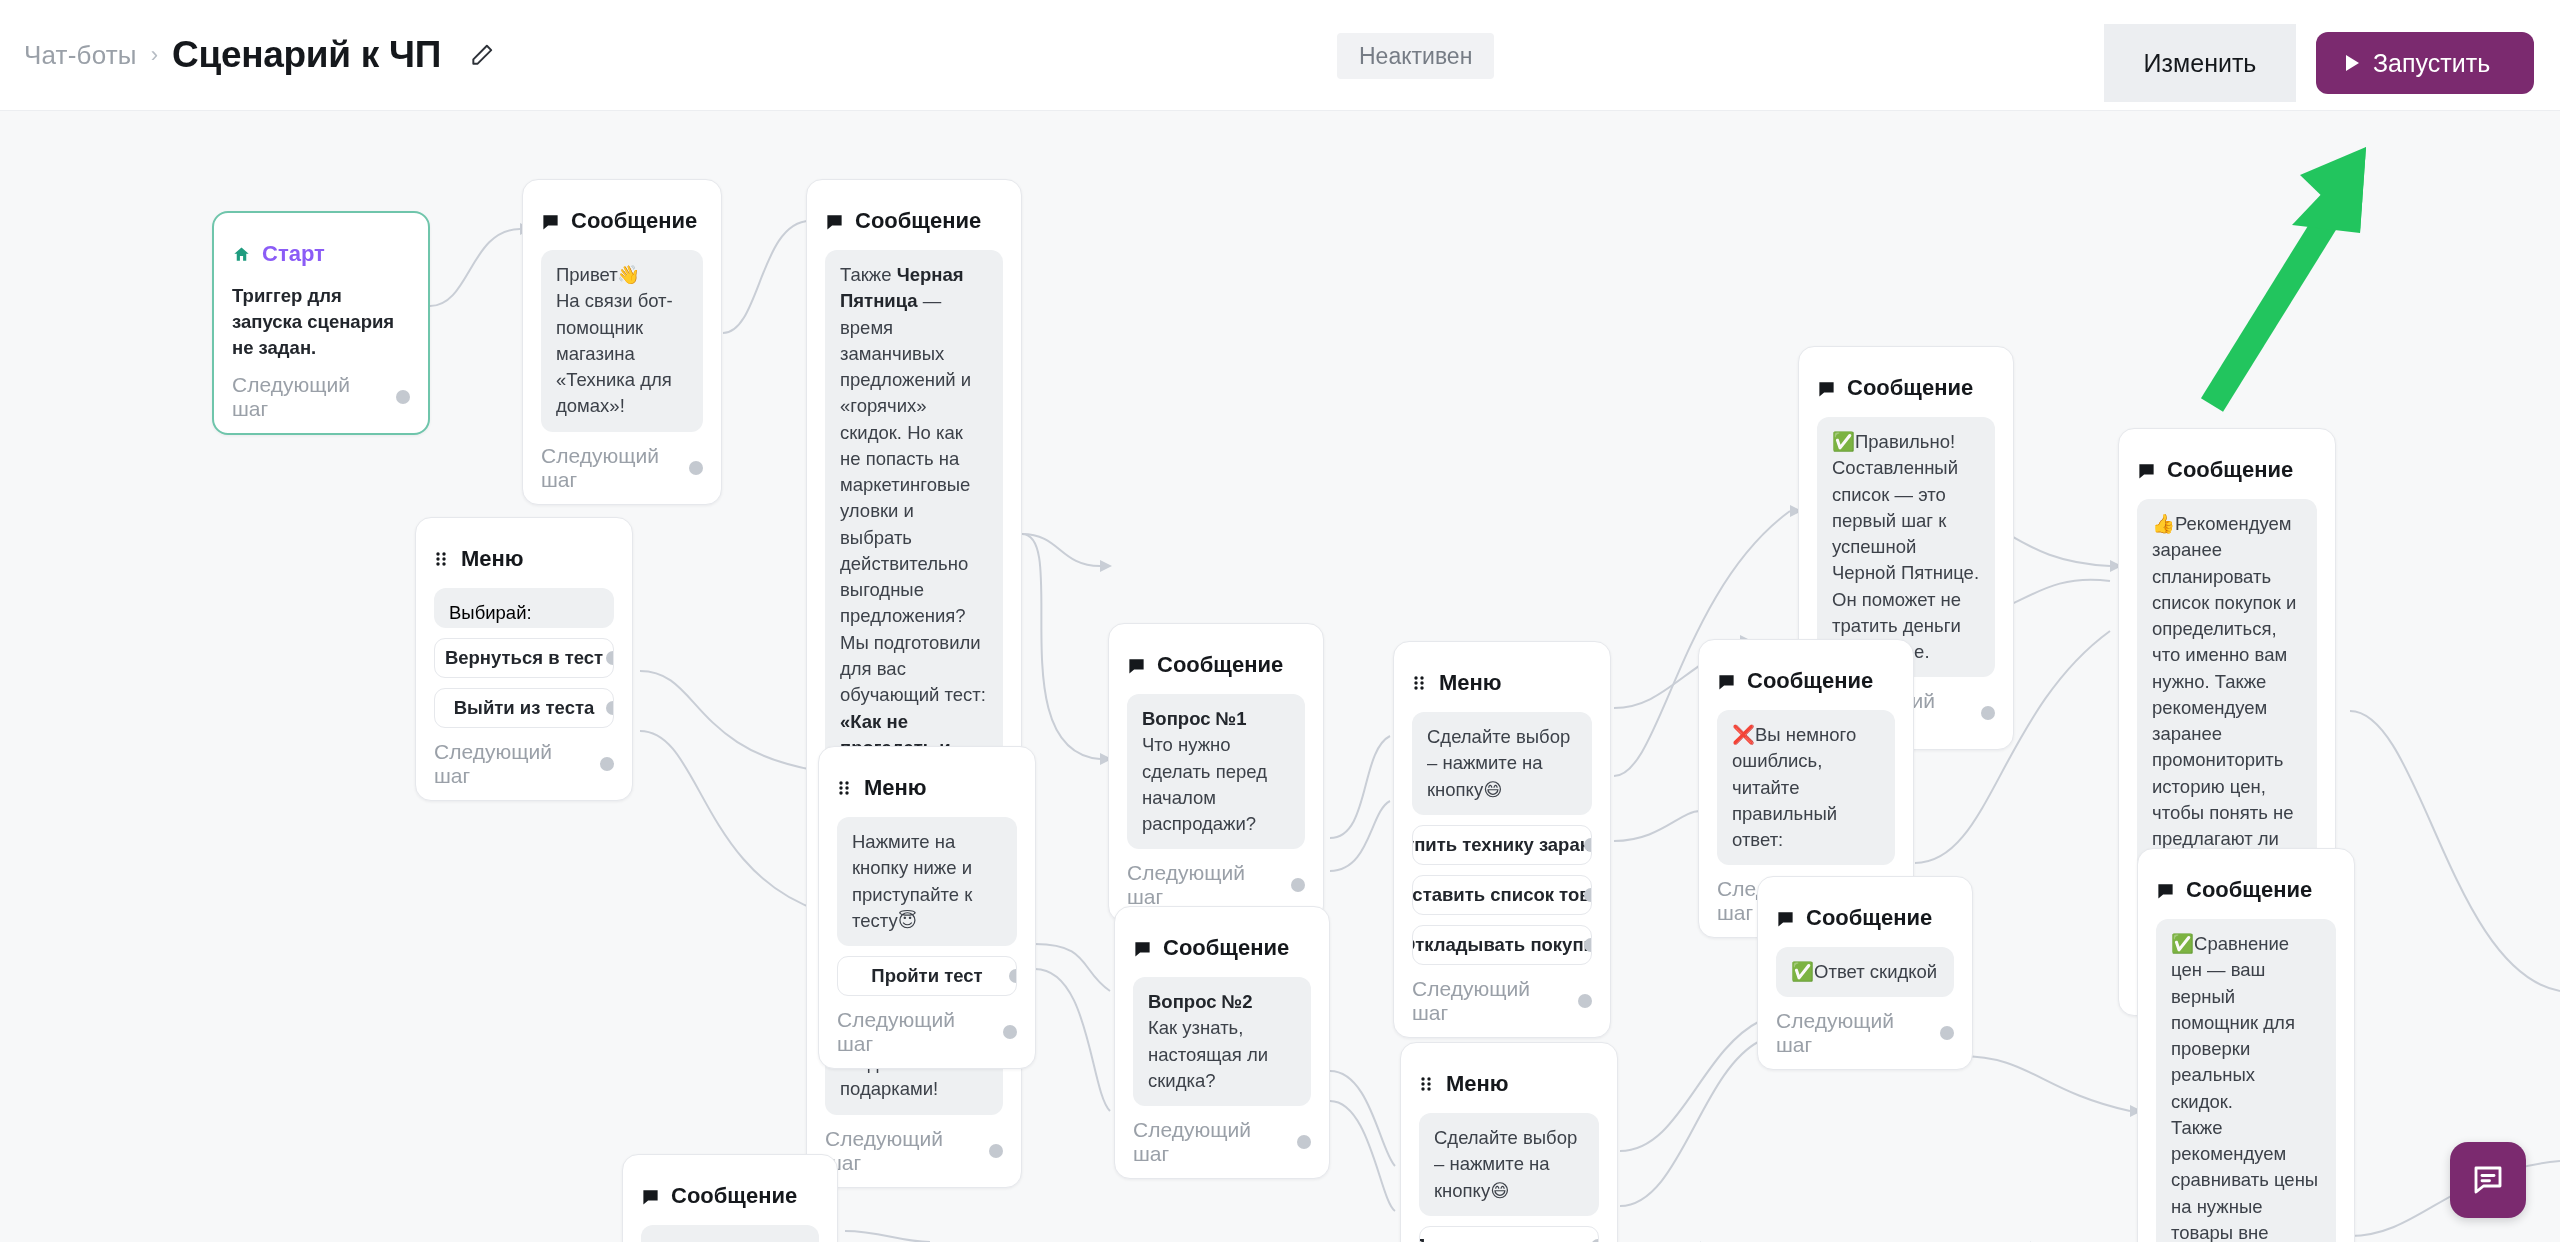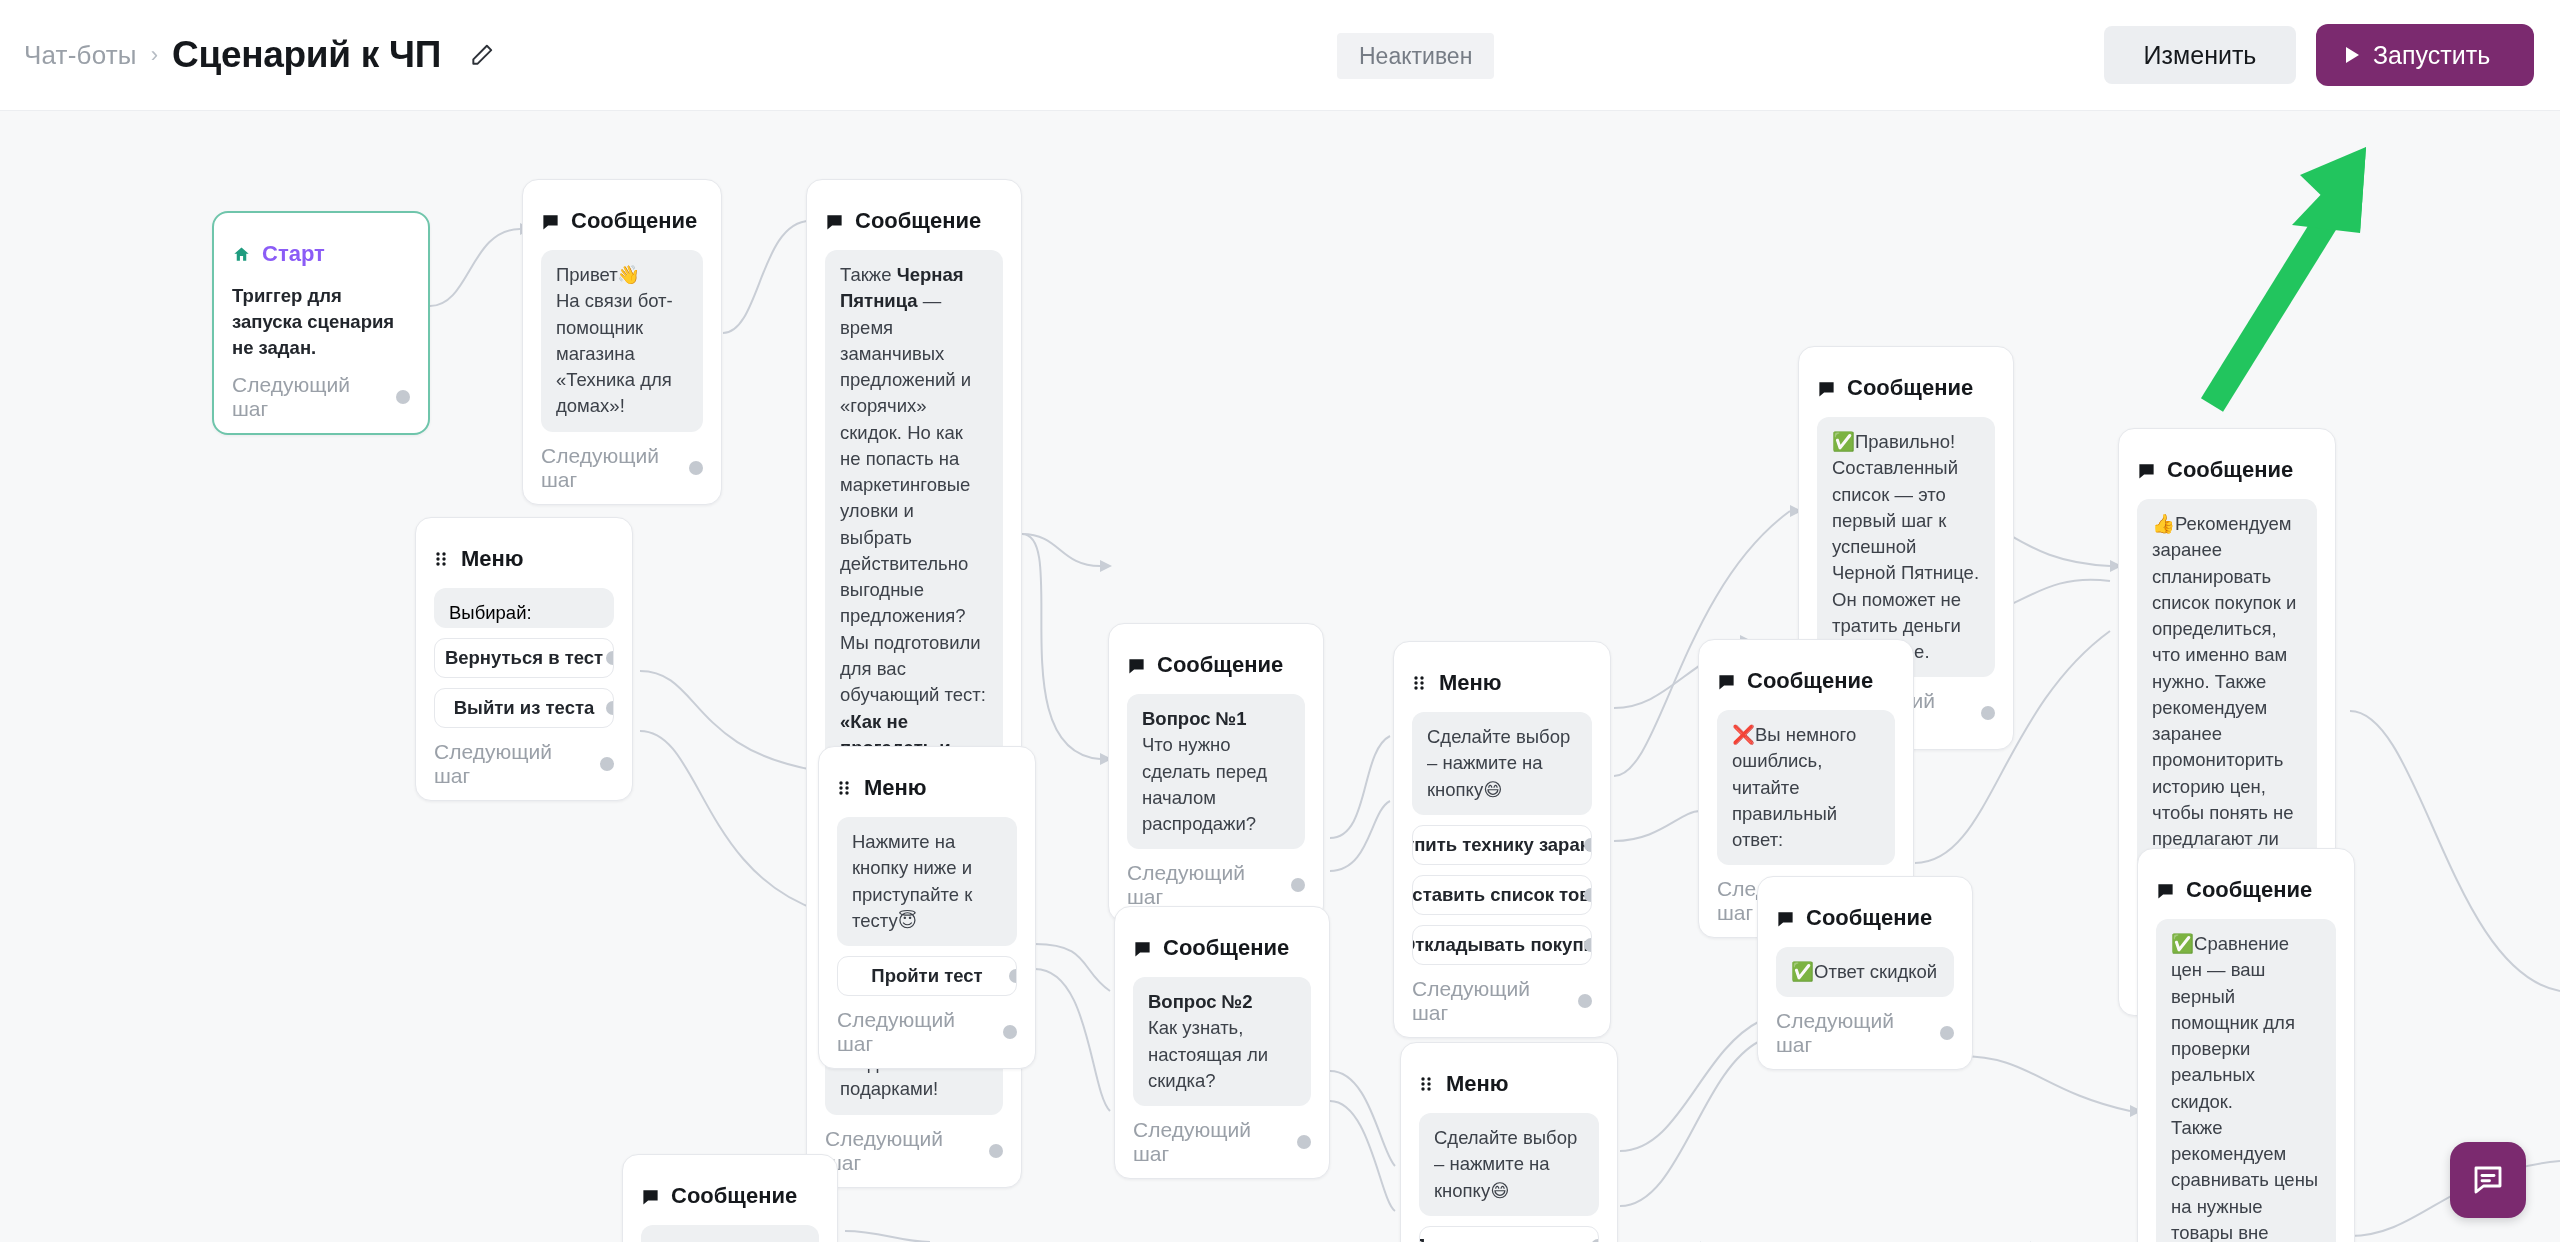--- a/index.html
+++ b/index.html
@@ -39,22 +39,22 @@
     height: 46px; padding: 0 22px;
     display: flex; align-items: center;
     background: #f1f2f4; border-radius: 4px;
     font-size: 23px; color: #767c85;
   }
   .header-actions {
     position: absolute; right: 26px; top: 24px;
     display: flex; align-items: center; gap: 20px;
   }
   .btn-secondary {
-    height: 58px; min-width: 192px; padding: 0 26px;
-    background: #eceef1; border: none; border-radius: 8px;
+    height: 78px; min-width: 192px; padding: 0 26px;
+    background: #eceef1; border: none; border-radius: 0;
     font-size: 25px; color: #15181c; cursor: pointer;
     font-family: inherit;
   }
   .btn-primary {
     height: 62px; min-width: 218px; padding: 0 30px;
     background: #7b2a6f; border: none; border-radius: 12px;
     color: #ffffff; font-size: 25px; cursor: pointer;
     display: flex; align-items: center; gap: 14px;
     font-family: inherit;
   }

